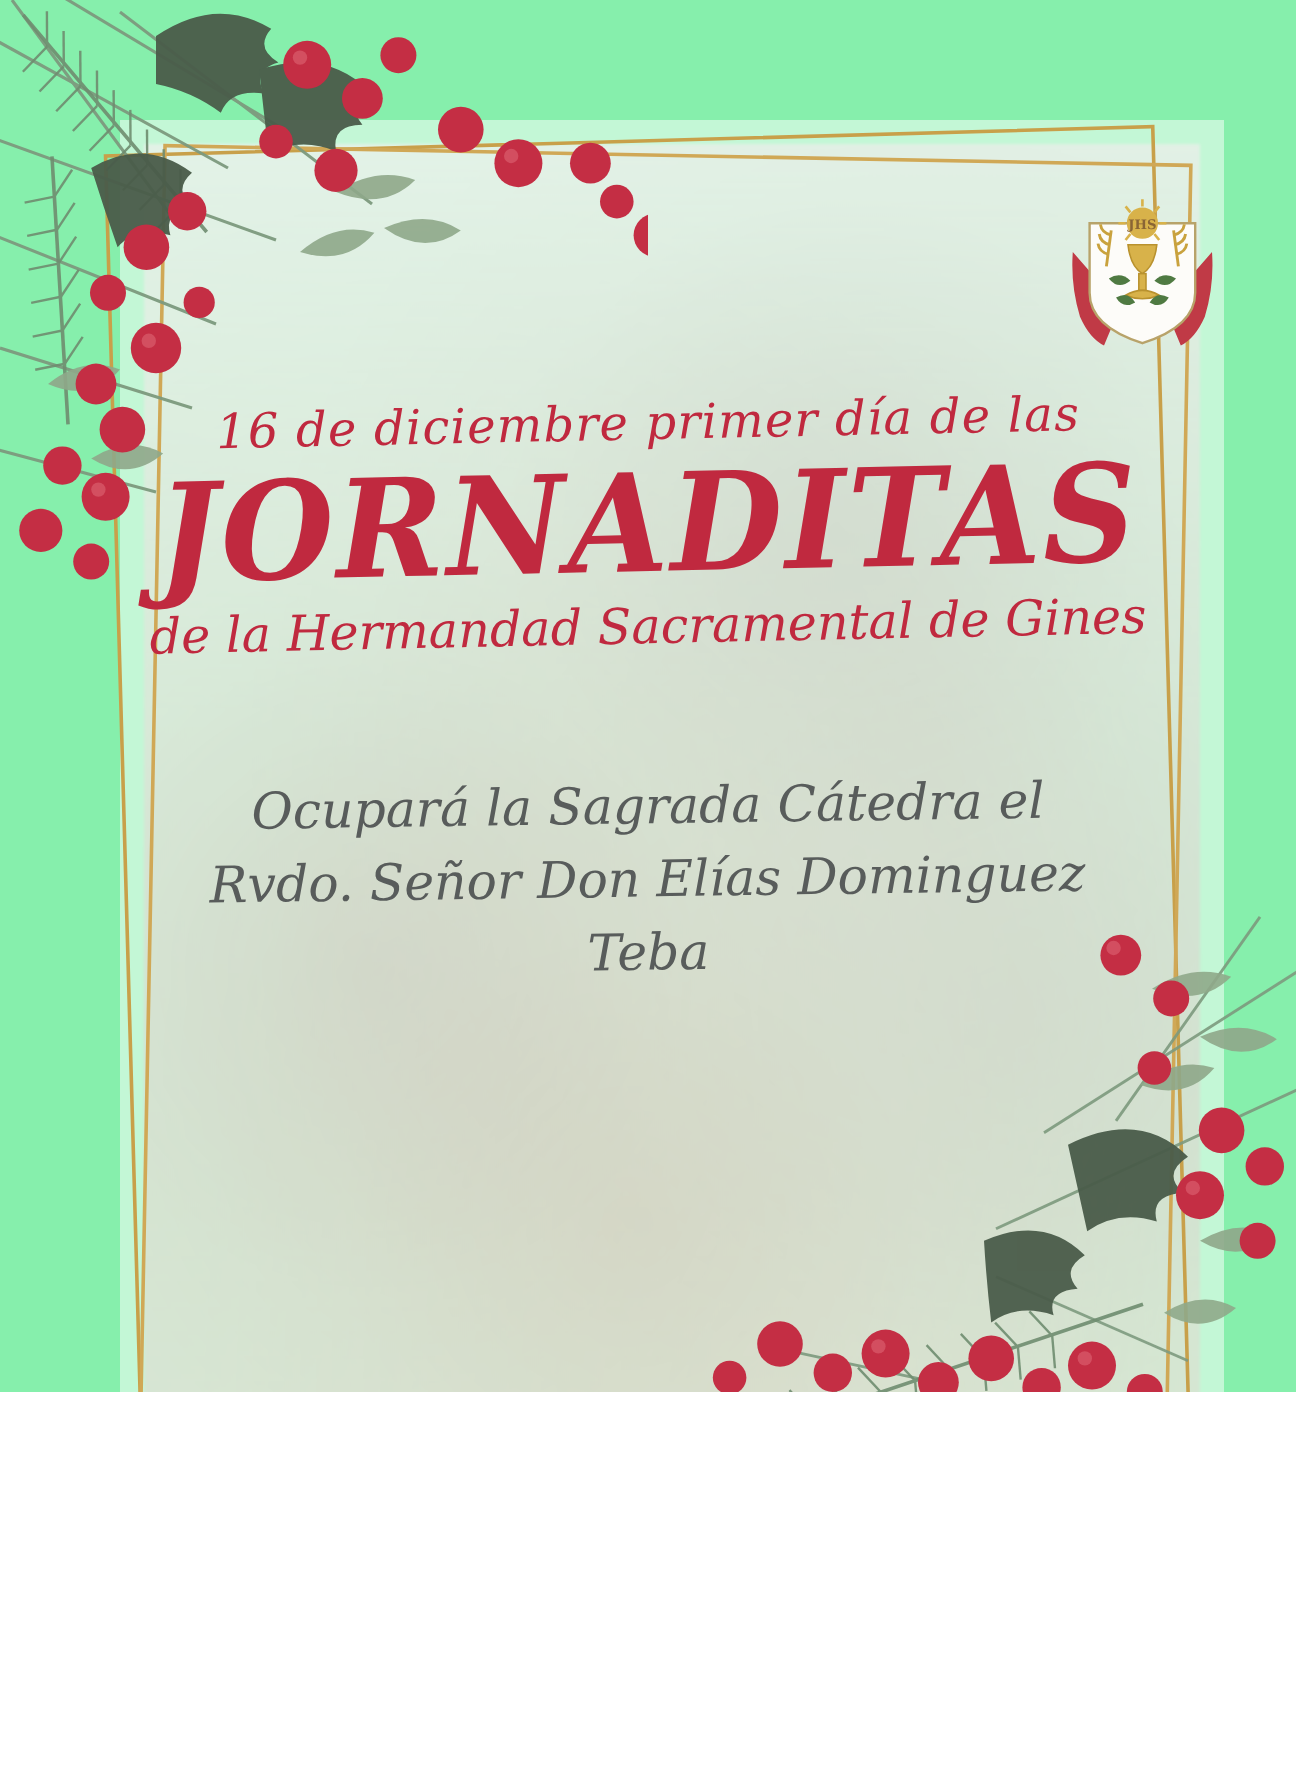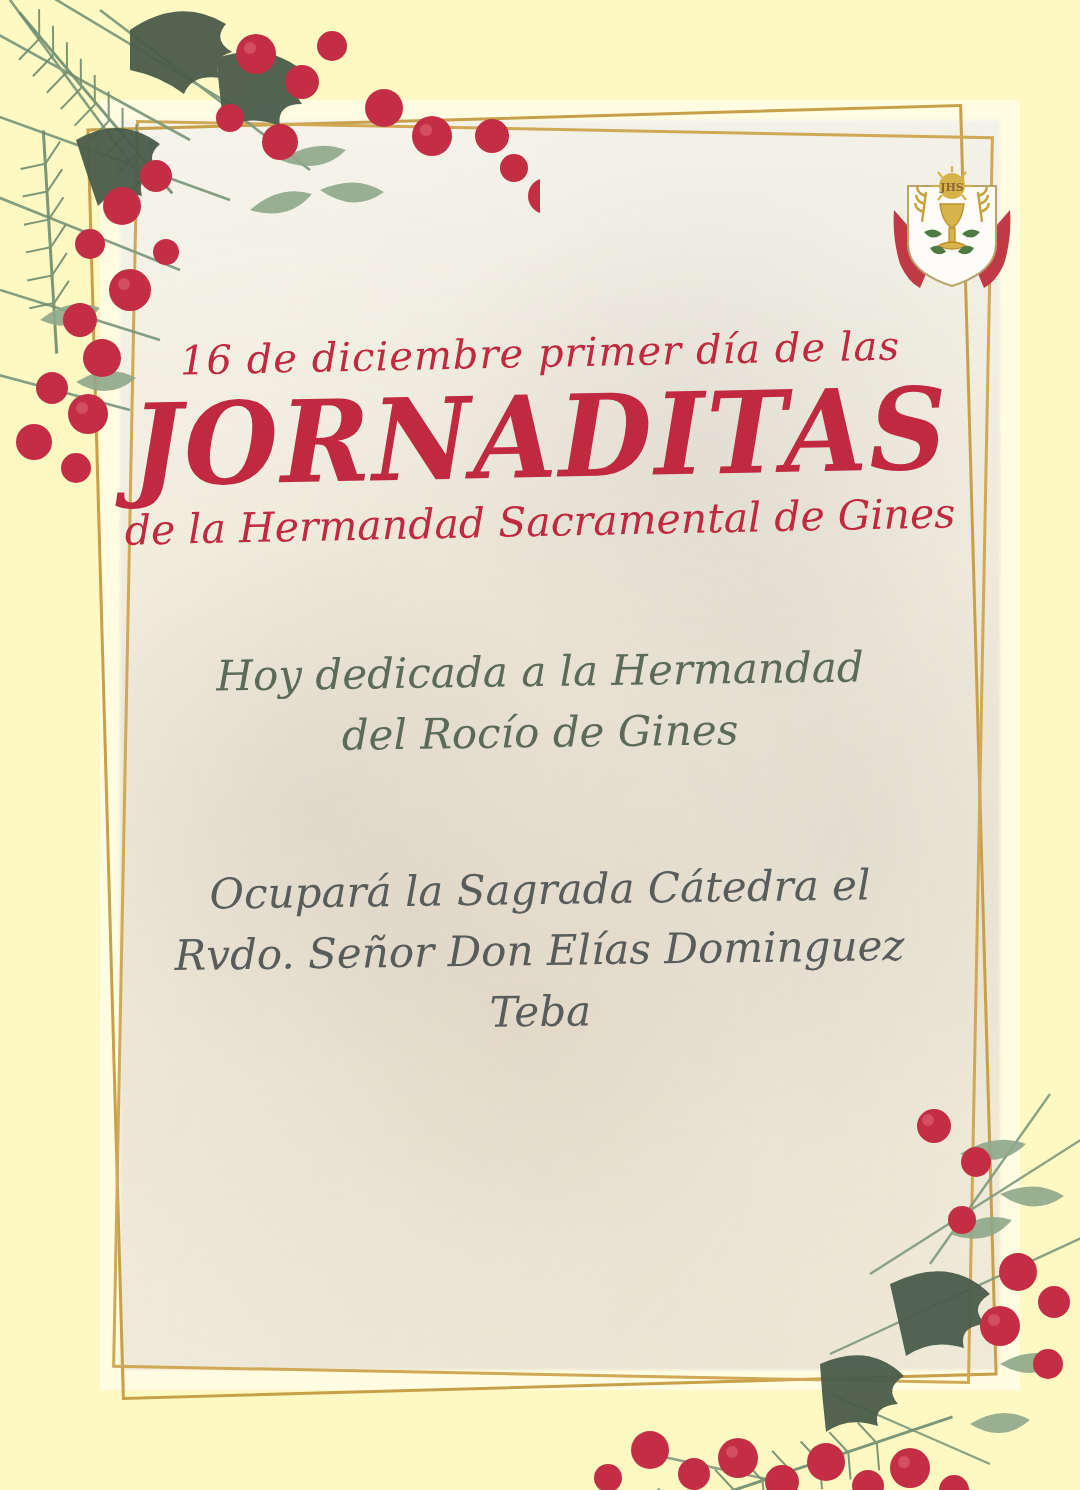--- a/index.html
+++ b/index.html
@@ -3,23 +3,23 @@
 <meta charset="utf-8">
 <style>
   html, body {
     margin: 0;
     padding: 0;
     background: #ffffff;
   }
   #poster {
     position: relative;
     width: 1080px;
-    height: 1490px;
+    height: 1160px;
     overflow: hidden;
-    background: #fef9c3;
+    background: #86efac;
     font-family: "DejaVu Sans", sans-serif;
   }
 
   
   .bg-photo {
     position: absolute;
     left: 120px;
     top: 120px;
     width: 880px;
     height: 1250px;
@@ -381,24 +381,20 @@
           <circle cx="374" cy="428" r="6"></circle>
       </g>
     </svg>
   </div>
 
   <div class="content">
     <div class="line-date">16 de diciembre primer día de las</div>
     <div class="line-title">JORNADITAS</div>
     <div class="line-sub">de la Hermandad Sacramental de Gines</div>
 
-    <div class="block block-green">
-      <div class="green">Hoy dedicada a la Hermandad</div>
-      <div class="green">del Rocío de Gines</div>
-    </div>
 
     <div class="block block-gray">
       <div class="gray">Ocupará la Sagrada Cátedra el</div>
       <div class="gray">Rvdo. Señor Don Elías Dominguez Teba</div>
     </div>
 
   </div>
 
 </div>
 

